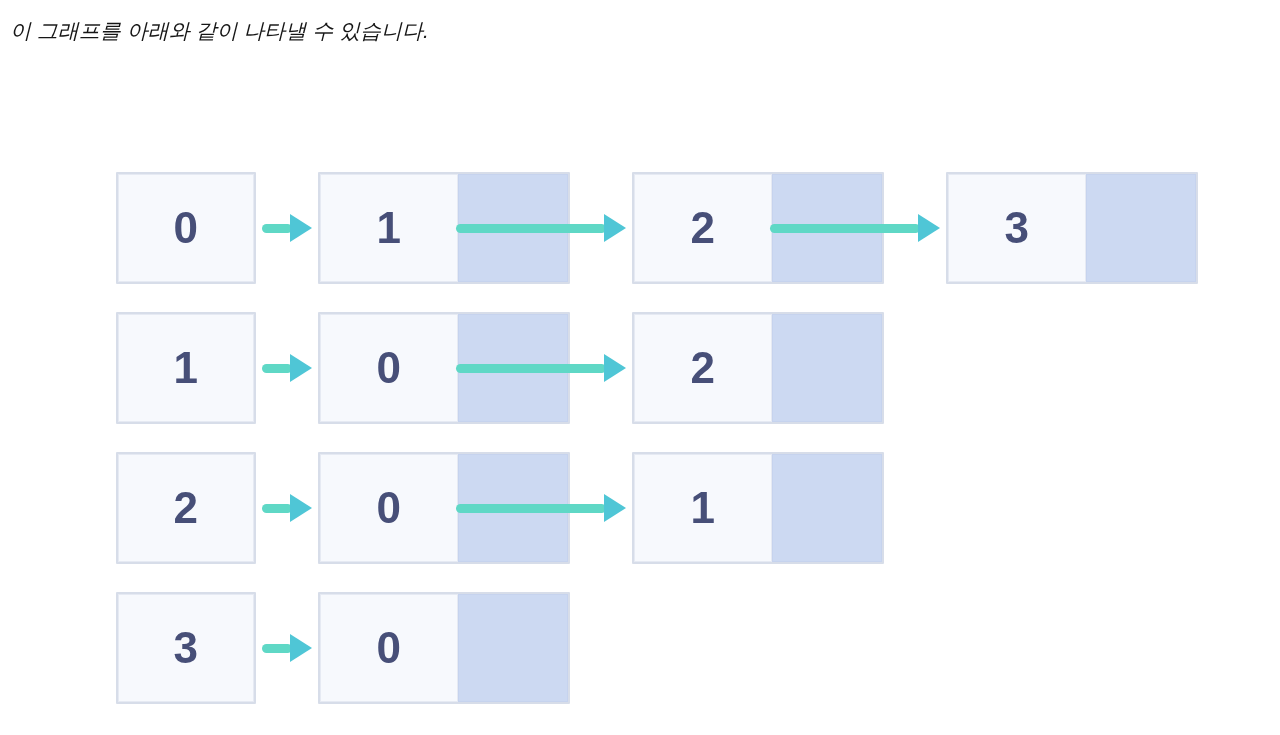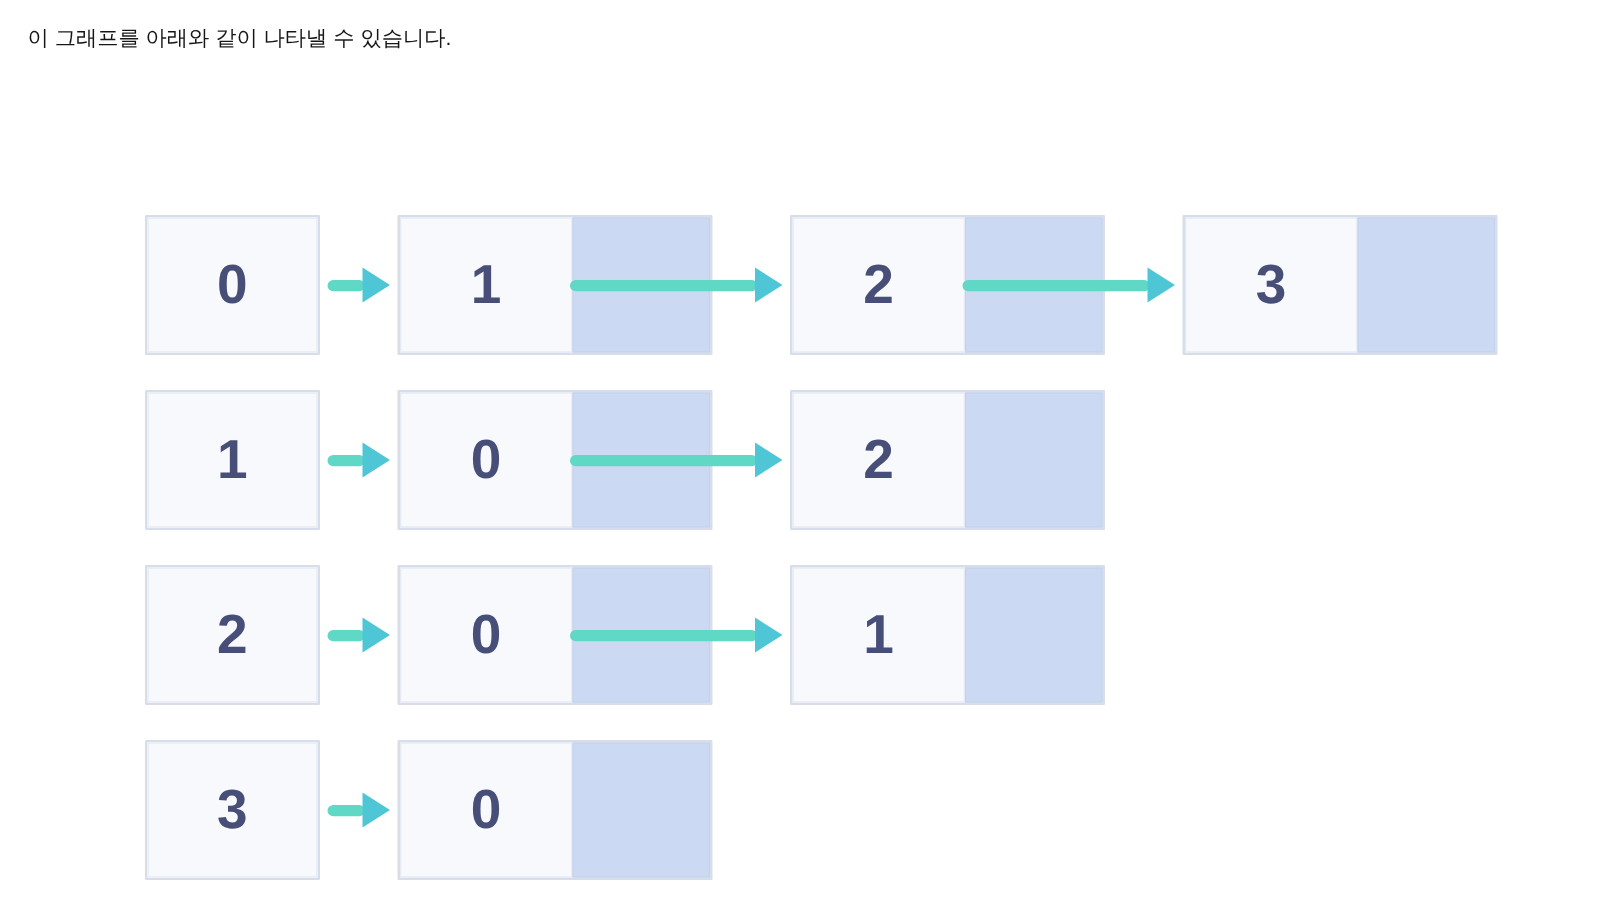--- a/index.html
+++ b/index.html
@@ -11,26 +11,27 @@
     width: 1280px;
     height: 735px;
     position: relative;
     font-family: "Liberation Sans", "DejaVu Sans", sans-serif;
     overflow: hidden;
   }
 
   
   #caption {
     position: absolute;
-    left: 22px;
+    left: 10px;
     top: 18px;
-    font-size: 17px;
+    font-size: 21px;
     line-height: 26px;
     color: #161616;
     white-space: nowrap;
+    font-style: italic;
   }
 
   
   #diagram {
     position: absolute;
     left: 0;
     top: 0;
     width: 1280px;
     height: 735px;
   }

